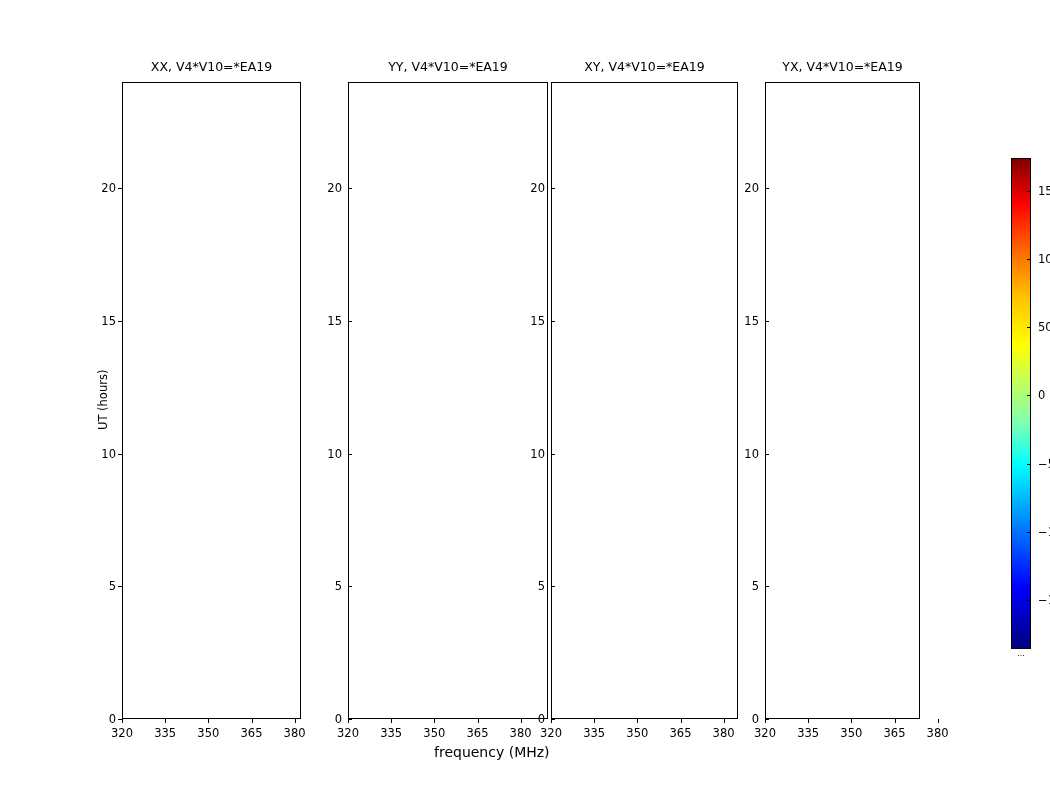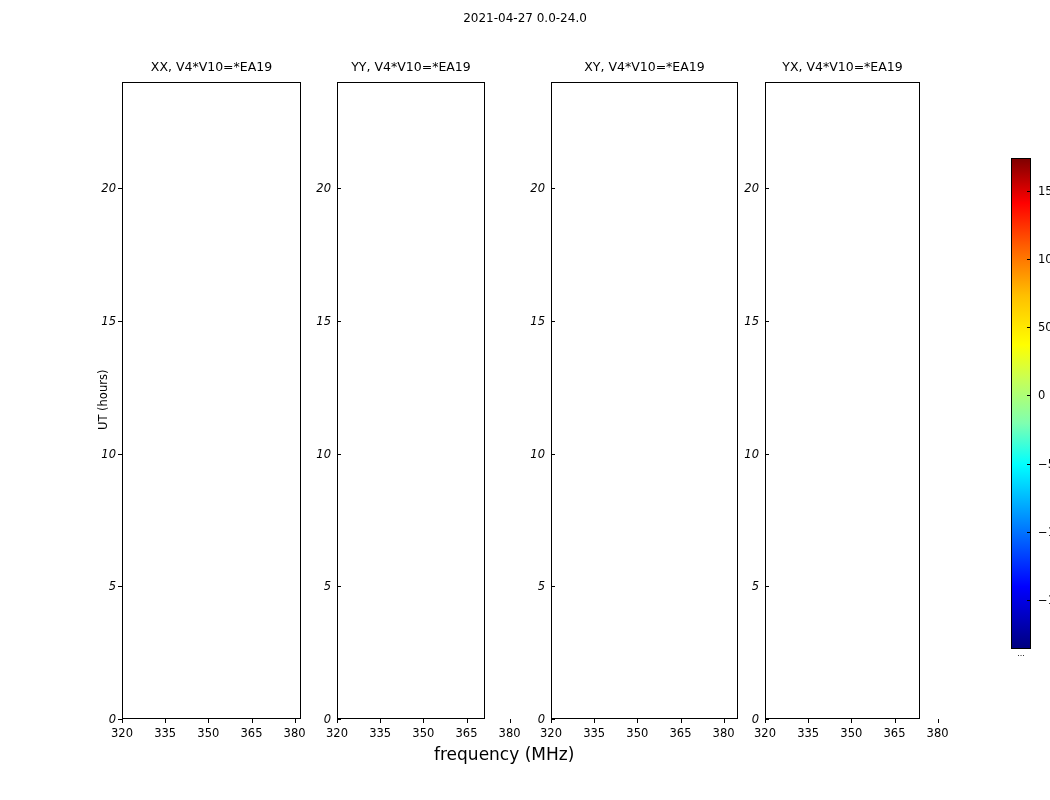--- a/index.html
+++ b/index.html
@@ -55,21 +55,20 @@
     white-space: nowrap;
   }
   .ytick {
     position: absolute;
     right: 100%;
     transform: translateY(-50%);
     padding-right: 6px;
     font-size: 11.5px;
     text-align: right;
     white-space: nowrap;
-    font-style: italic;
   }
   .ytickmark {
     position: absolute;
     left: -4px;
     width: 4px;
     height: 1px;
     background: #000;
   }
   .ytickmark.inner {
     left: 0px;
@@ -92,21 +91,21 @@
   }
   .ylabel {
     position: absolute;
     font-size: 11.5px;
     transform-origin: 0 0;
     transform: rotate(-90deg);
     white-space: nowrap;
   }
   .xlabel {
     position: absolute;
-    font-size: 17px;
+    font-size: 14px;
     white-space: nowrap;
   }
   #colorbar-wrap {
     position: absolute;
     left: 1011px;
     top: 158px;
     width: 20px;
     height: 491px;
   }
   #colorbar {
@@ -152,21 +151,20 @@
     text-align: center;
     font-size: 8px;
     color: #000;
   }
 </style>
 </head>
 <body>
 
 <div id="figure">
 
-  <div class="suptitle">2021-04-27 0.0-24.0</div>
 
   <div class="panel" id="panel-0" style="left:122px; width:179px;">
     <div class="title">XX, V4*V10=*EA19</div>
     <div class="axes"></div>
 
     <div class="ytickmark" style="top:637px;"></div>
     <div class="ytickmark" style="top:504.3px;"></div>
     <div class="ytickmark" style="top:371.6px;"></div>
     <div class="ytickmark" style="top:238.9px;"></div>
     <div class="ytickmark" style="top:106.2px;"></div>
@@ -183,21 +181,21 @@
     <div class="xtickmark" style="left:129.5px;"></div>
     <div class="xtickmark" style="left:172.6px;"></div>
 
     <div class="xtick" style="left:0px;">320</div>
     <div class="xtick" style="left:43.2px;">335</div>
     <div class="xtick" style="left:86.3px;">350</div>
     <div class="xtick" style="left:129.5px;">365</div>
     <div class="xtick" style="left:172.6px;">380</div>
   </div>
 
-  <div class="panel" id="panel-1" style="left:337px; width:148px;padding-left:42px;">
+  <div class="panel" id="panel-1" style="left:348px; width:200px;padding-left:42px;">
     <div class="title">YY, V4*V10=*EA19</div>
     <div class="axes"></div>
 
     <div class="ytickmark inner" style="top:637px;"></div>
     <div class="ytickmark inner" style="top:504.3px;"></div>
     <div class="ytickmark inner" style="top:371.6px;"></div>
     <div class="ytickmark inner" style="top:238.9px;"></div>
     <div class="ytickmark inner" style="top:106.2px;"></div>
 
     <div class="ytick" style="top:637px;">0</div>

